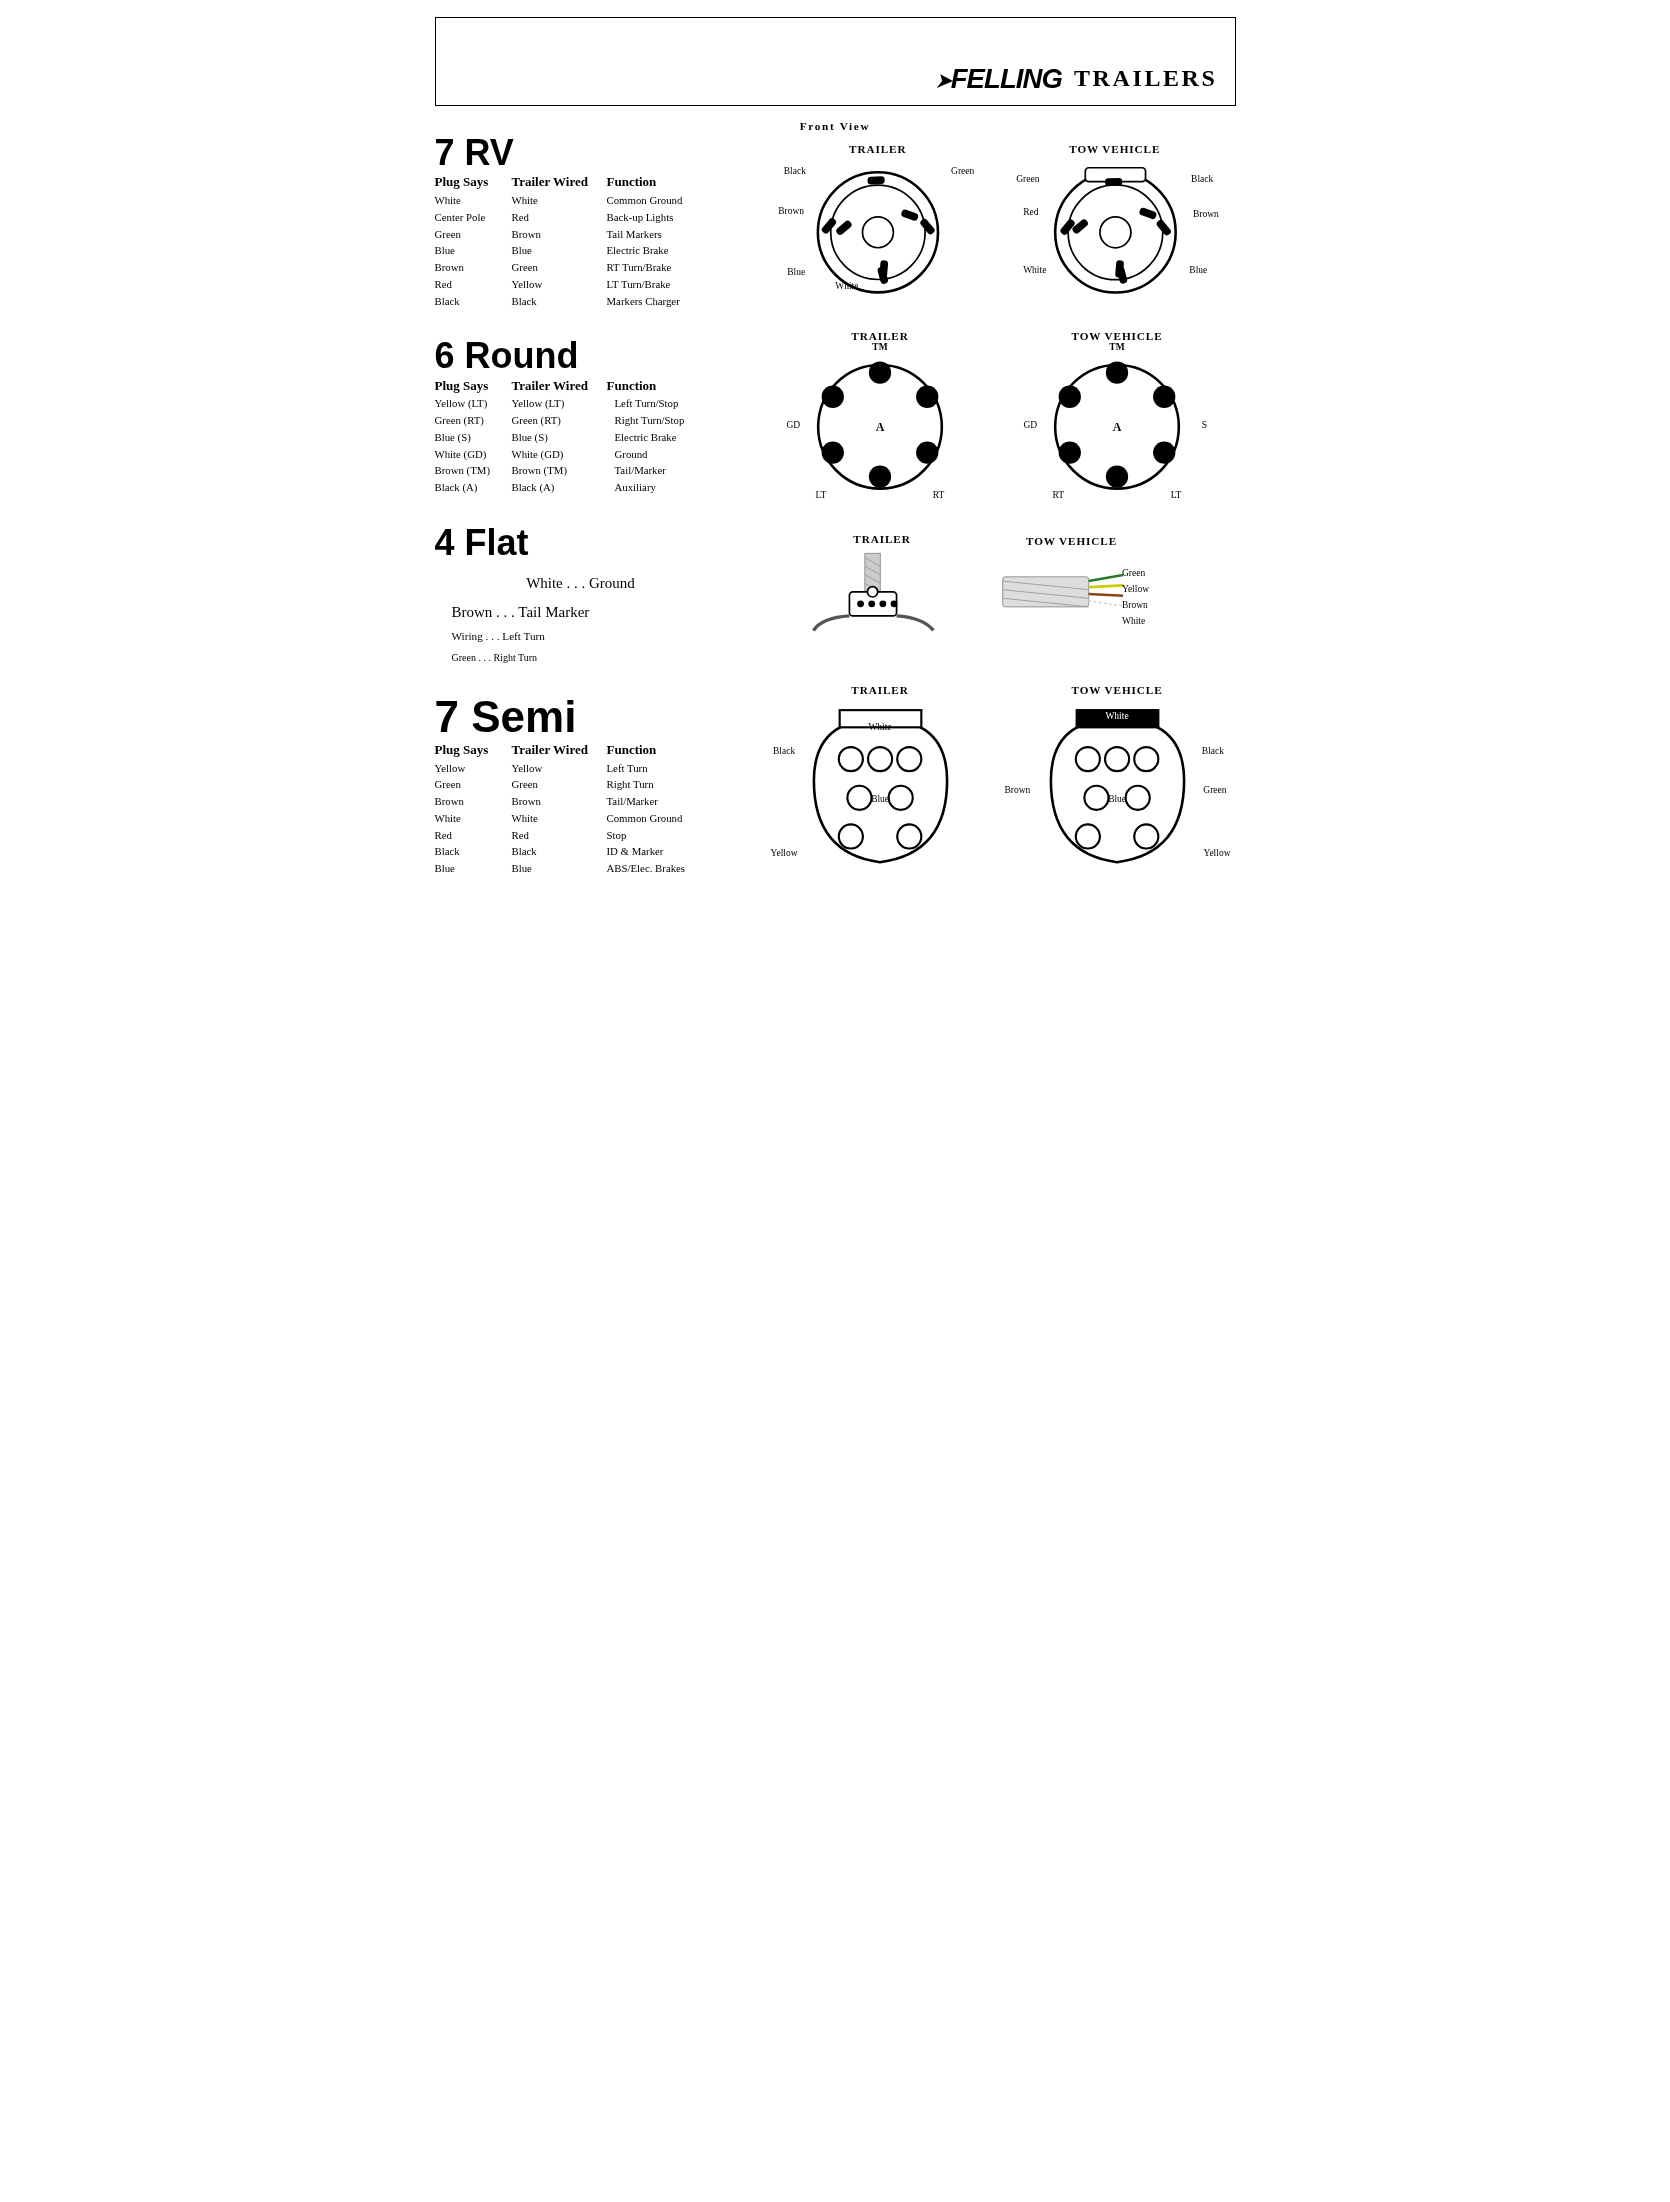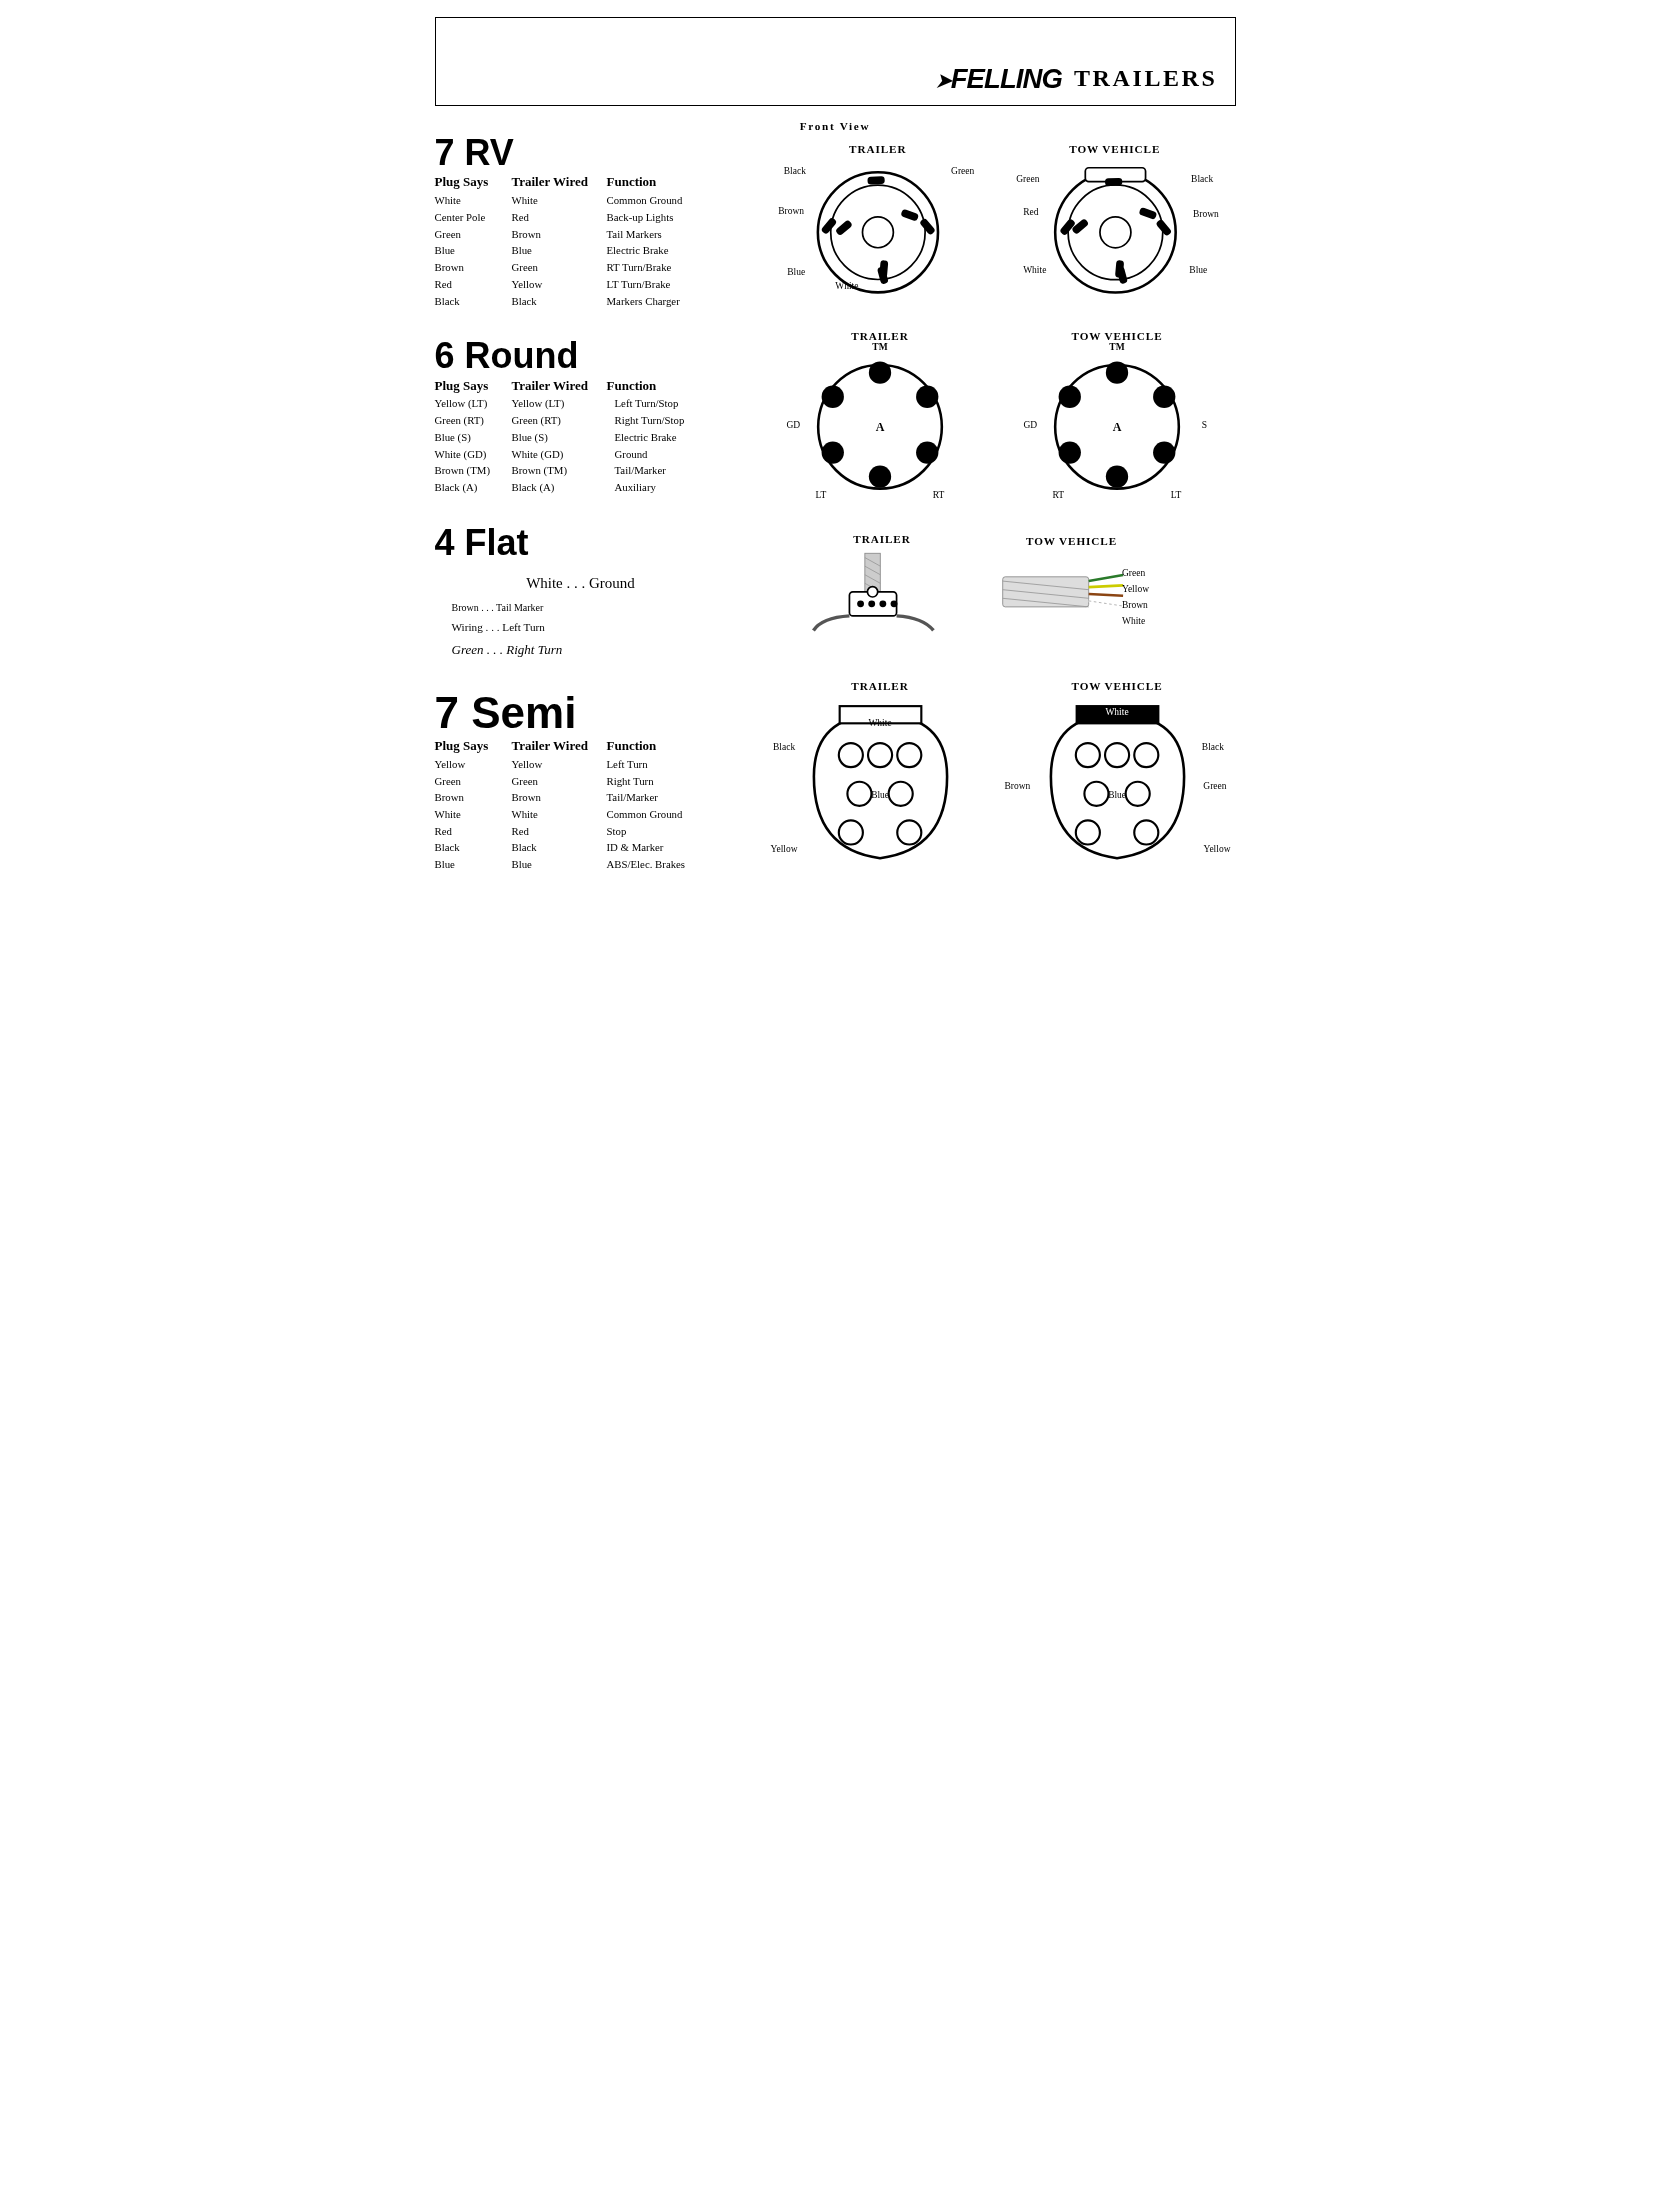--- a/index.html
+++ b/index.html
@@ -351,23 +351,23 @@
       </div>
     </div>
   </div>
 </div>
 
 <div class="flat4-section">
   <div class="flat4-left">
     <div class="section-heading">4 Flat</div>
     <div id="flat4-items" style="margin-top:8.6px;">
         <div style="font-size: 15px; line-height: 1.9; padding-left: 17px; text-align: center;">White . . . Ground</div>
-        <div style="font-size: 10px; line-height: 1.9; padding-left: 17px;">Brown . . . Tail Marker</div>
+        <div style="font-size: 15px; line-height: 1.9; padding-left: 17px;">Brown . . . Tail Marker</div>
         <div style="font-size: 11.2px; line-height: 1.9; padding-left: 17px;">Wiring . . . Left Turn</div>
-        <div style="font-size: 13px; line-height: 1.9; padding-left: 17px; font-style: italic;">Green . . . Right Turn</div>
+        <div style="font-size: 10px; line-height: 1.9; padding-left: 17px;">Green . . . Right Turn</div>
       </div>
   </div>
   <div class="flat4-right">
     <div style="display:flex; gap:26px; align-items:center;">
       <div>
         <div style="font-size:11.2px;font-weight:bold;text-align:center;letter-spacing:0.9px; margin-bottom:3.4px;">TRAILER</div>
         
         <svg width="172" height="90" viewBox="0 0 200 105">
 
           <rect x="80" y="5" width="18" height="50" fill="#ccc" stroke="#888" stroke-width="1"></rect>

